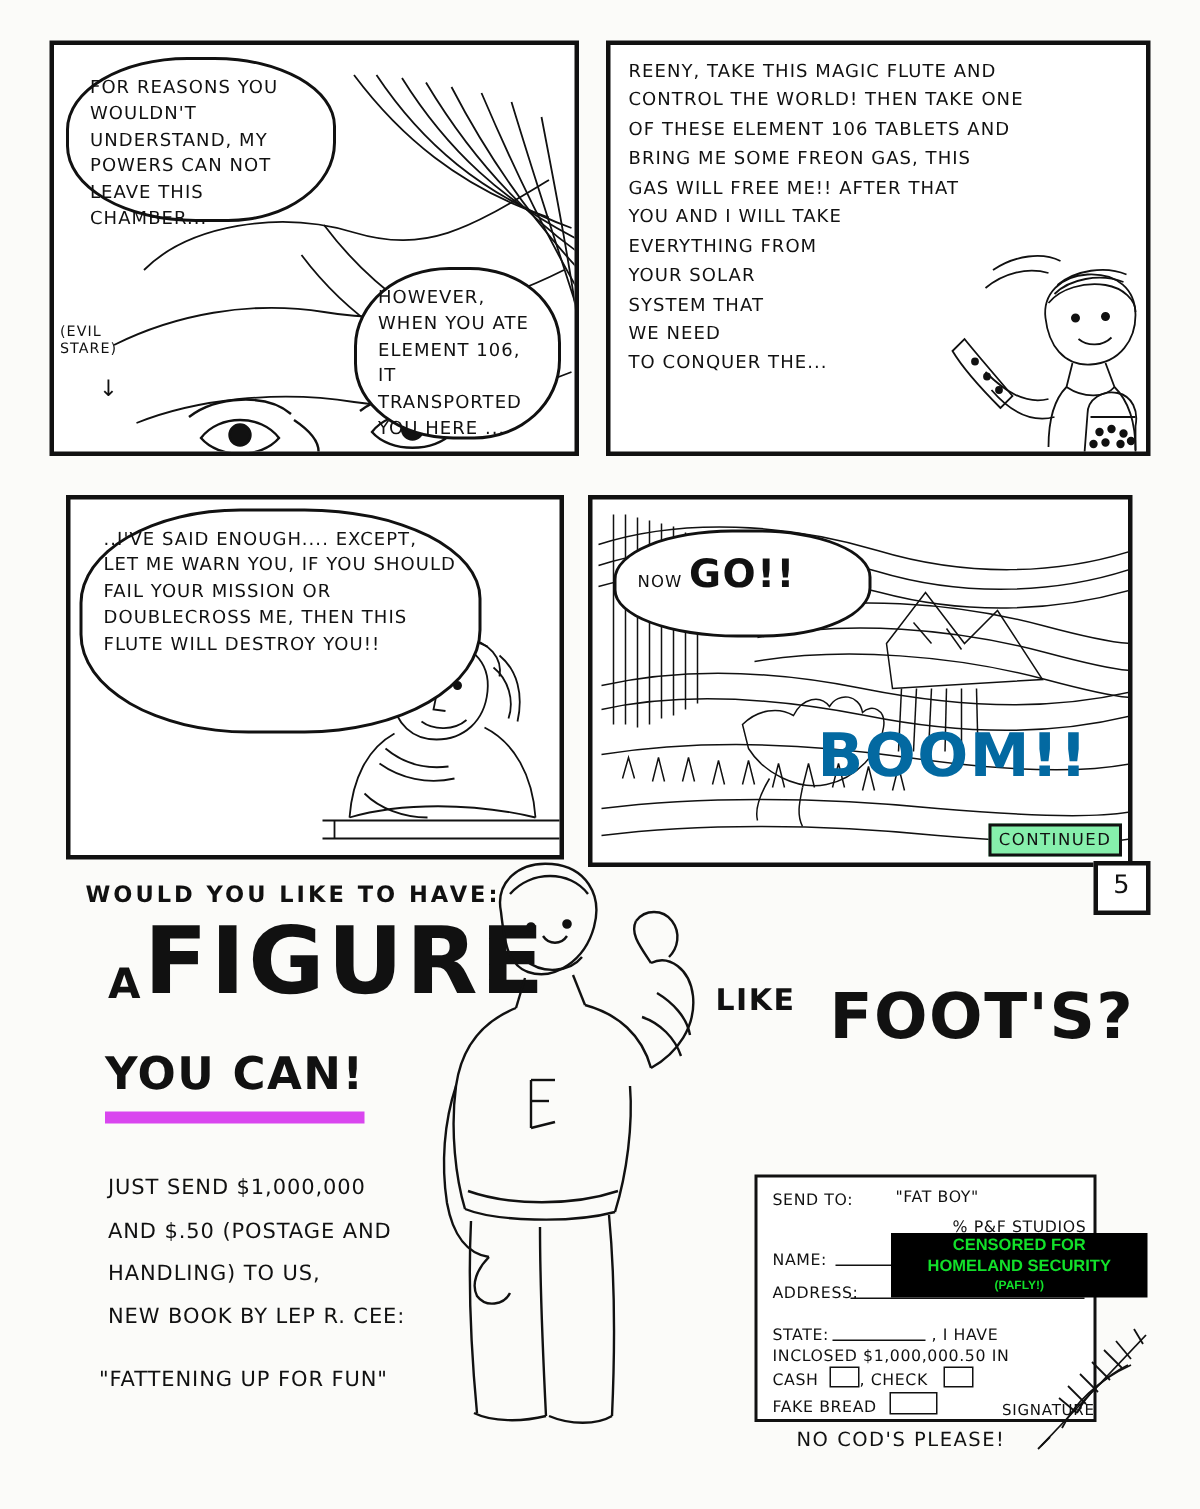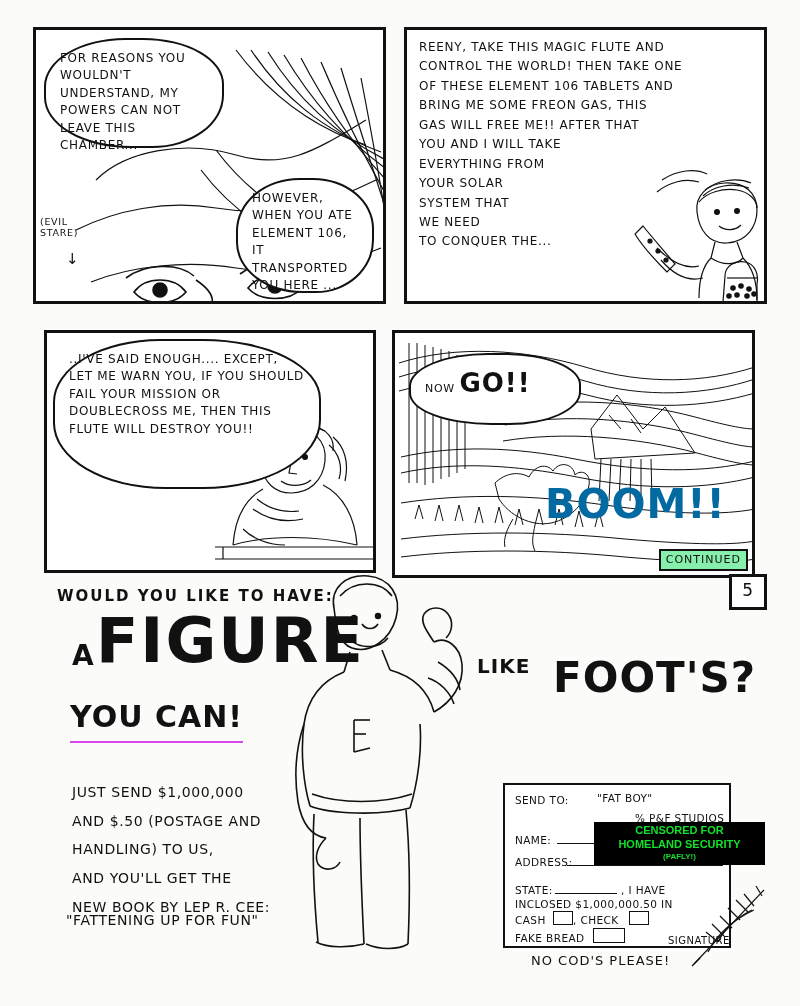--- a/index.html
+++ b/index.html
@@ -120,21 +120,21 @@
     position: absolute; left: 72px; top: 636px;
     font-size: 28px; font-weight: 700;
   }
   #ad-figure {
     position: absolute; left: 96px; top: 596px;
     font-size: 62px; font-weight: 700; letter-spacing: 2px;
   }
   #ad-youcan {
     position: absolute; left: 70px; top: 695px;
     font-size: 30px; font-weight: 700; letter-spacing: 1px;
-    border-bottom: 2px solid #d946ef; padding-bottom: 2px;
+    border-bottom: 8px solid #d946ef; padding-bottom: 2px;
   }
   #ad-like {
     position: absolute; left: 477px; top: 652px;
     font-size: 20px; font-weight: 700; letter-spacing: 1px;
   }
   #ad-foots {
     position: absolute; left: 553px; top: 648px;
     font-size: 42px; font-weight: 700; letter-spacing: 1px;
   }
   #ad-body {
@@ -434,21 +434,20 @@
       <path d="M136,240 C140,282 140,330 138,374"></path>
       <path d="M46,372 C58,378 78,378 94,374"></path>
       <path d="M96,374 C110,380 128,380 138,374"></path>
     </g>
   </svg>
 
   <div id="ad-body" class="hand">
     <div>JUST SEND $1,000,000</div>
     <div>AND $.50 (POSTAGE AND</div>
     <div>HANDLING) TO US,</div>
-    <div>AND YOU'LL GET THE</div>
     <div>NEW BOOK BY LEP R. CEE:</div>
   </div>
   <div id="ad-title" class="hand">"FATTENING UP FOR FUN"</div>
 
   <div id="coupon" class="hand">
     <div class="row" style="left:10px; top:8px;">SEND TO:</div>
     <div class="row" style="left:92px; top:6px;">"FAT BOY"</div>
     <div class="row" style="left:102px; top:26px;margin-left:28px;">%  P&amp;F STUDIOS</div>
 
     <div class="row" style="left:10px; top:48px;">NAME:</div>

